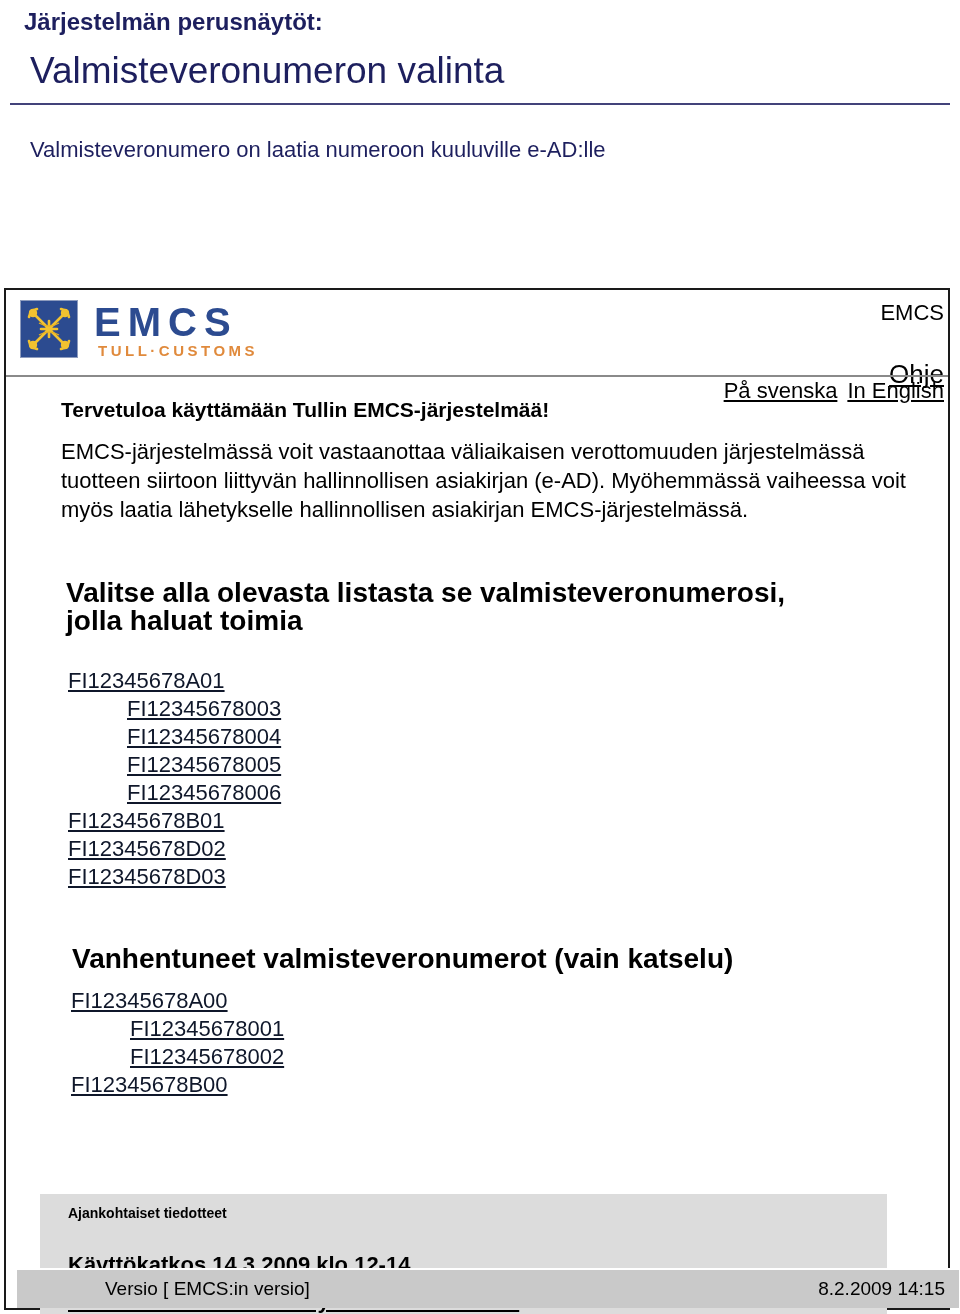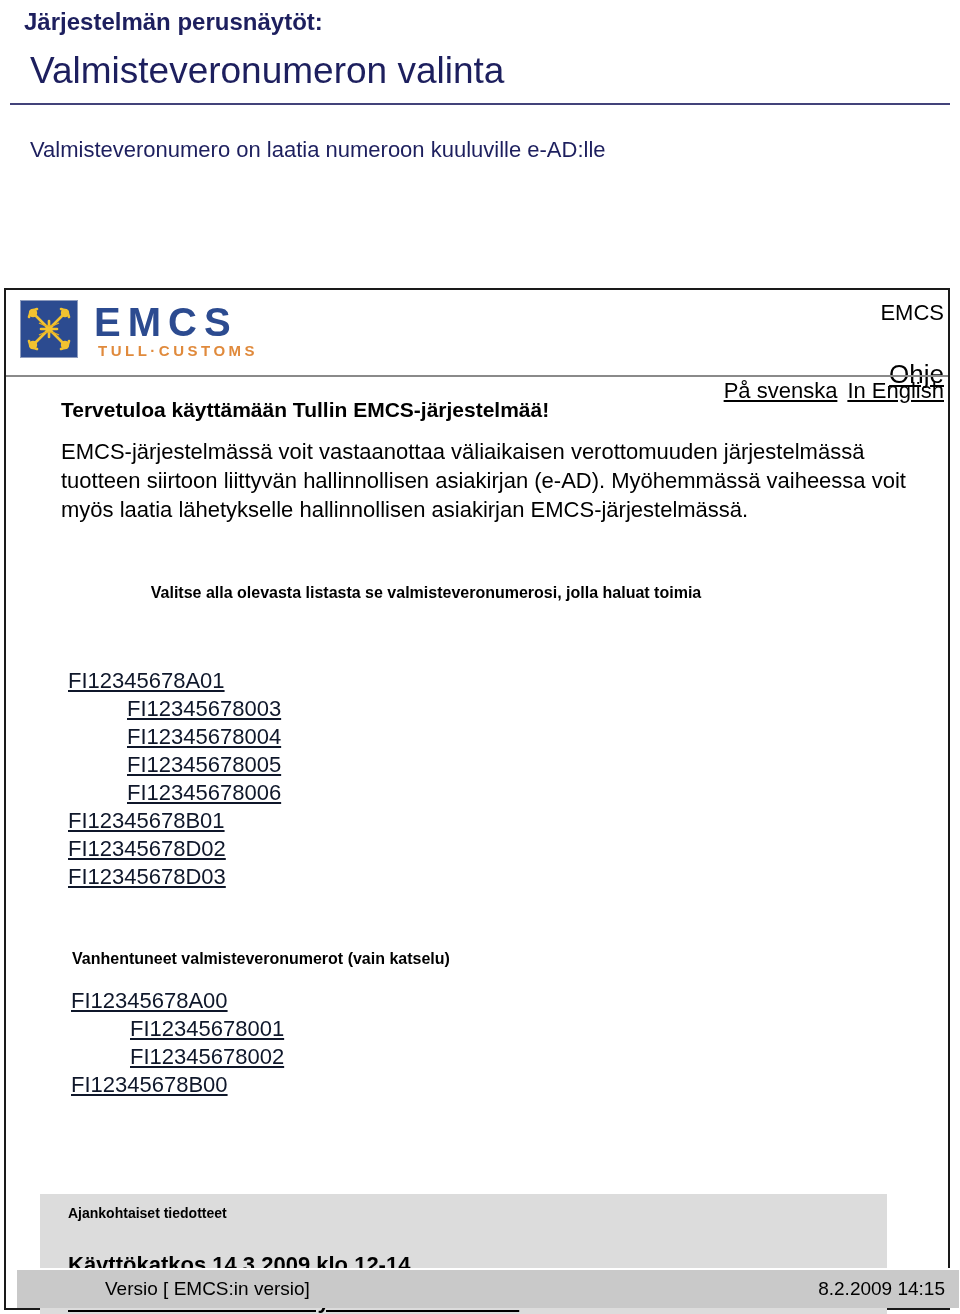--- a/index.html
+++ b/index.html
@@ -153,25 +153,24 @@
   .intro {
     position: absolute;
     left: 55px; top: 55px;
     font-size: 22px;
     line-height: 29px;
     color: #000;
     width: 860px;
   }
   .section-heading {
     position: absolute;
-    font-size: 16px;
+    font-size: 28px;
     font-weight: bold;
     color: #000;
     line-height: 28px;
-    text-align: center;
   }
   #heading-select { left: 60px; top: 197px; width: 720px; }
   #heading-expired { left: 66px; top: 547px; white-space: nowrap; margin-top: 16px; }
 
   .num-list {
     position: absolute;
     list-style: none;
     margin: 0;
     padding: 0;
     font-size: 22px;

